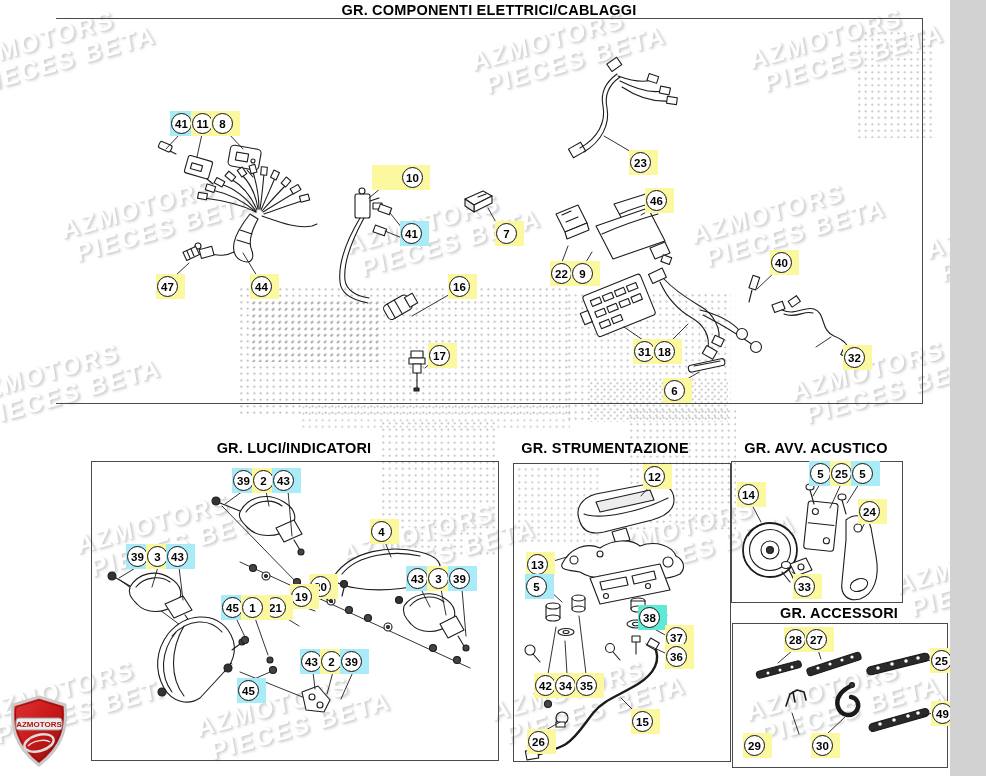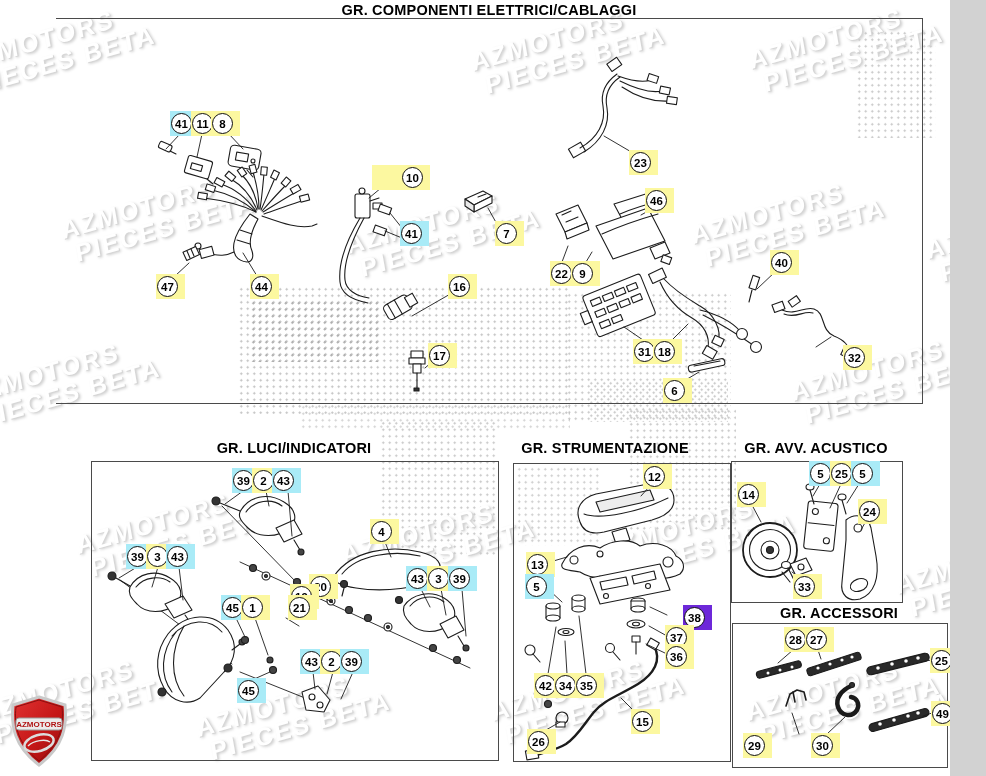--- a/index.html
+++ b/index.html
@@ -604,21 +604,21 @@
       </div>
       <div class="callout" style="left: 448px; top: 566px; background: rgb(169, 235, 247);">
         <span class="co-circle">39</span>
       </div>
       <div class="callout" style="left: 309px; top: 574px; background: rgb(252, 248, 160);">
         <span class="co-circle">20</span>
       </div>
       <div class="callout" style="left: 290px; top: 584px; background: rgb(252, 248, 160);">
         <span class="co-circle">19</span>
       </div>
-      <div class="callout" style="left: 288px; top: 595px; background: rgb(252, 248, 160);">
+      <div class="callout" style="left: 264px; top: 595px; background: rgb(252, 248, 160);">
         <span class="co-circle">21</span>
       </div>
       <div class="callout" style="left: 221px; top: 595px; background: rgb(169, 235, 247);">
         <span class="co-circle">45</span>
       </div>
       <div class="callout" style="left: 241px; top: 595px; background: rgb(252, 248, 160);">
         <span class="co-circle">1</span>
       </div>
       <div class="callout" style="left: 300px; top: 649px; background: rgb(169, 235, 247);">
         <span class="co-circle">43</span>
@@ -634,21 +634,21 @@
       </div>
       <div class="callout" style="left: 643px; top: 464px; background: rgb(252, 248, 160);">
         <span class="co-circle">12</span>
       </div>
       <div class="callout" style="left: 526px; top: 552px; background: rgb(252, 248, 160);">
         <span class="co-circle">13</span>
       </div>
       <div class="callout" style="left: 525px; top: 574px; background: rgb(169, 235, 247);">
         <span class="co-circle">5</span>
       </div>
-      <div class="callout" style="left: 683px; top: 605px; background: #6d28d9; text-align: right;">
+      <div class="callout" style="left: 638px; top: 605px; background: #5eead4; text-align: right;">
         <span class="co-circle">38</span>
       </div>
       <div class="callout" style="left: 665px; top: 625px; background: rgb(252, 248, 160);">
         <span class="co-circle">37</span>
       </div>
       <div class="callout" style="left: 665px; top: 644px; background: rgb(252, 248, 160);">
         <span class="co-circle">36</span>
       </div>
       <div class="callout" style="left: 534px; top: 673px; background: rgb(252, 248, 160);">
         <span class="co-circle">42</span>

